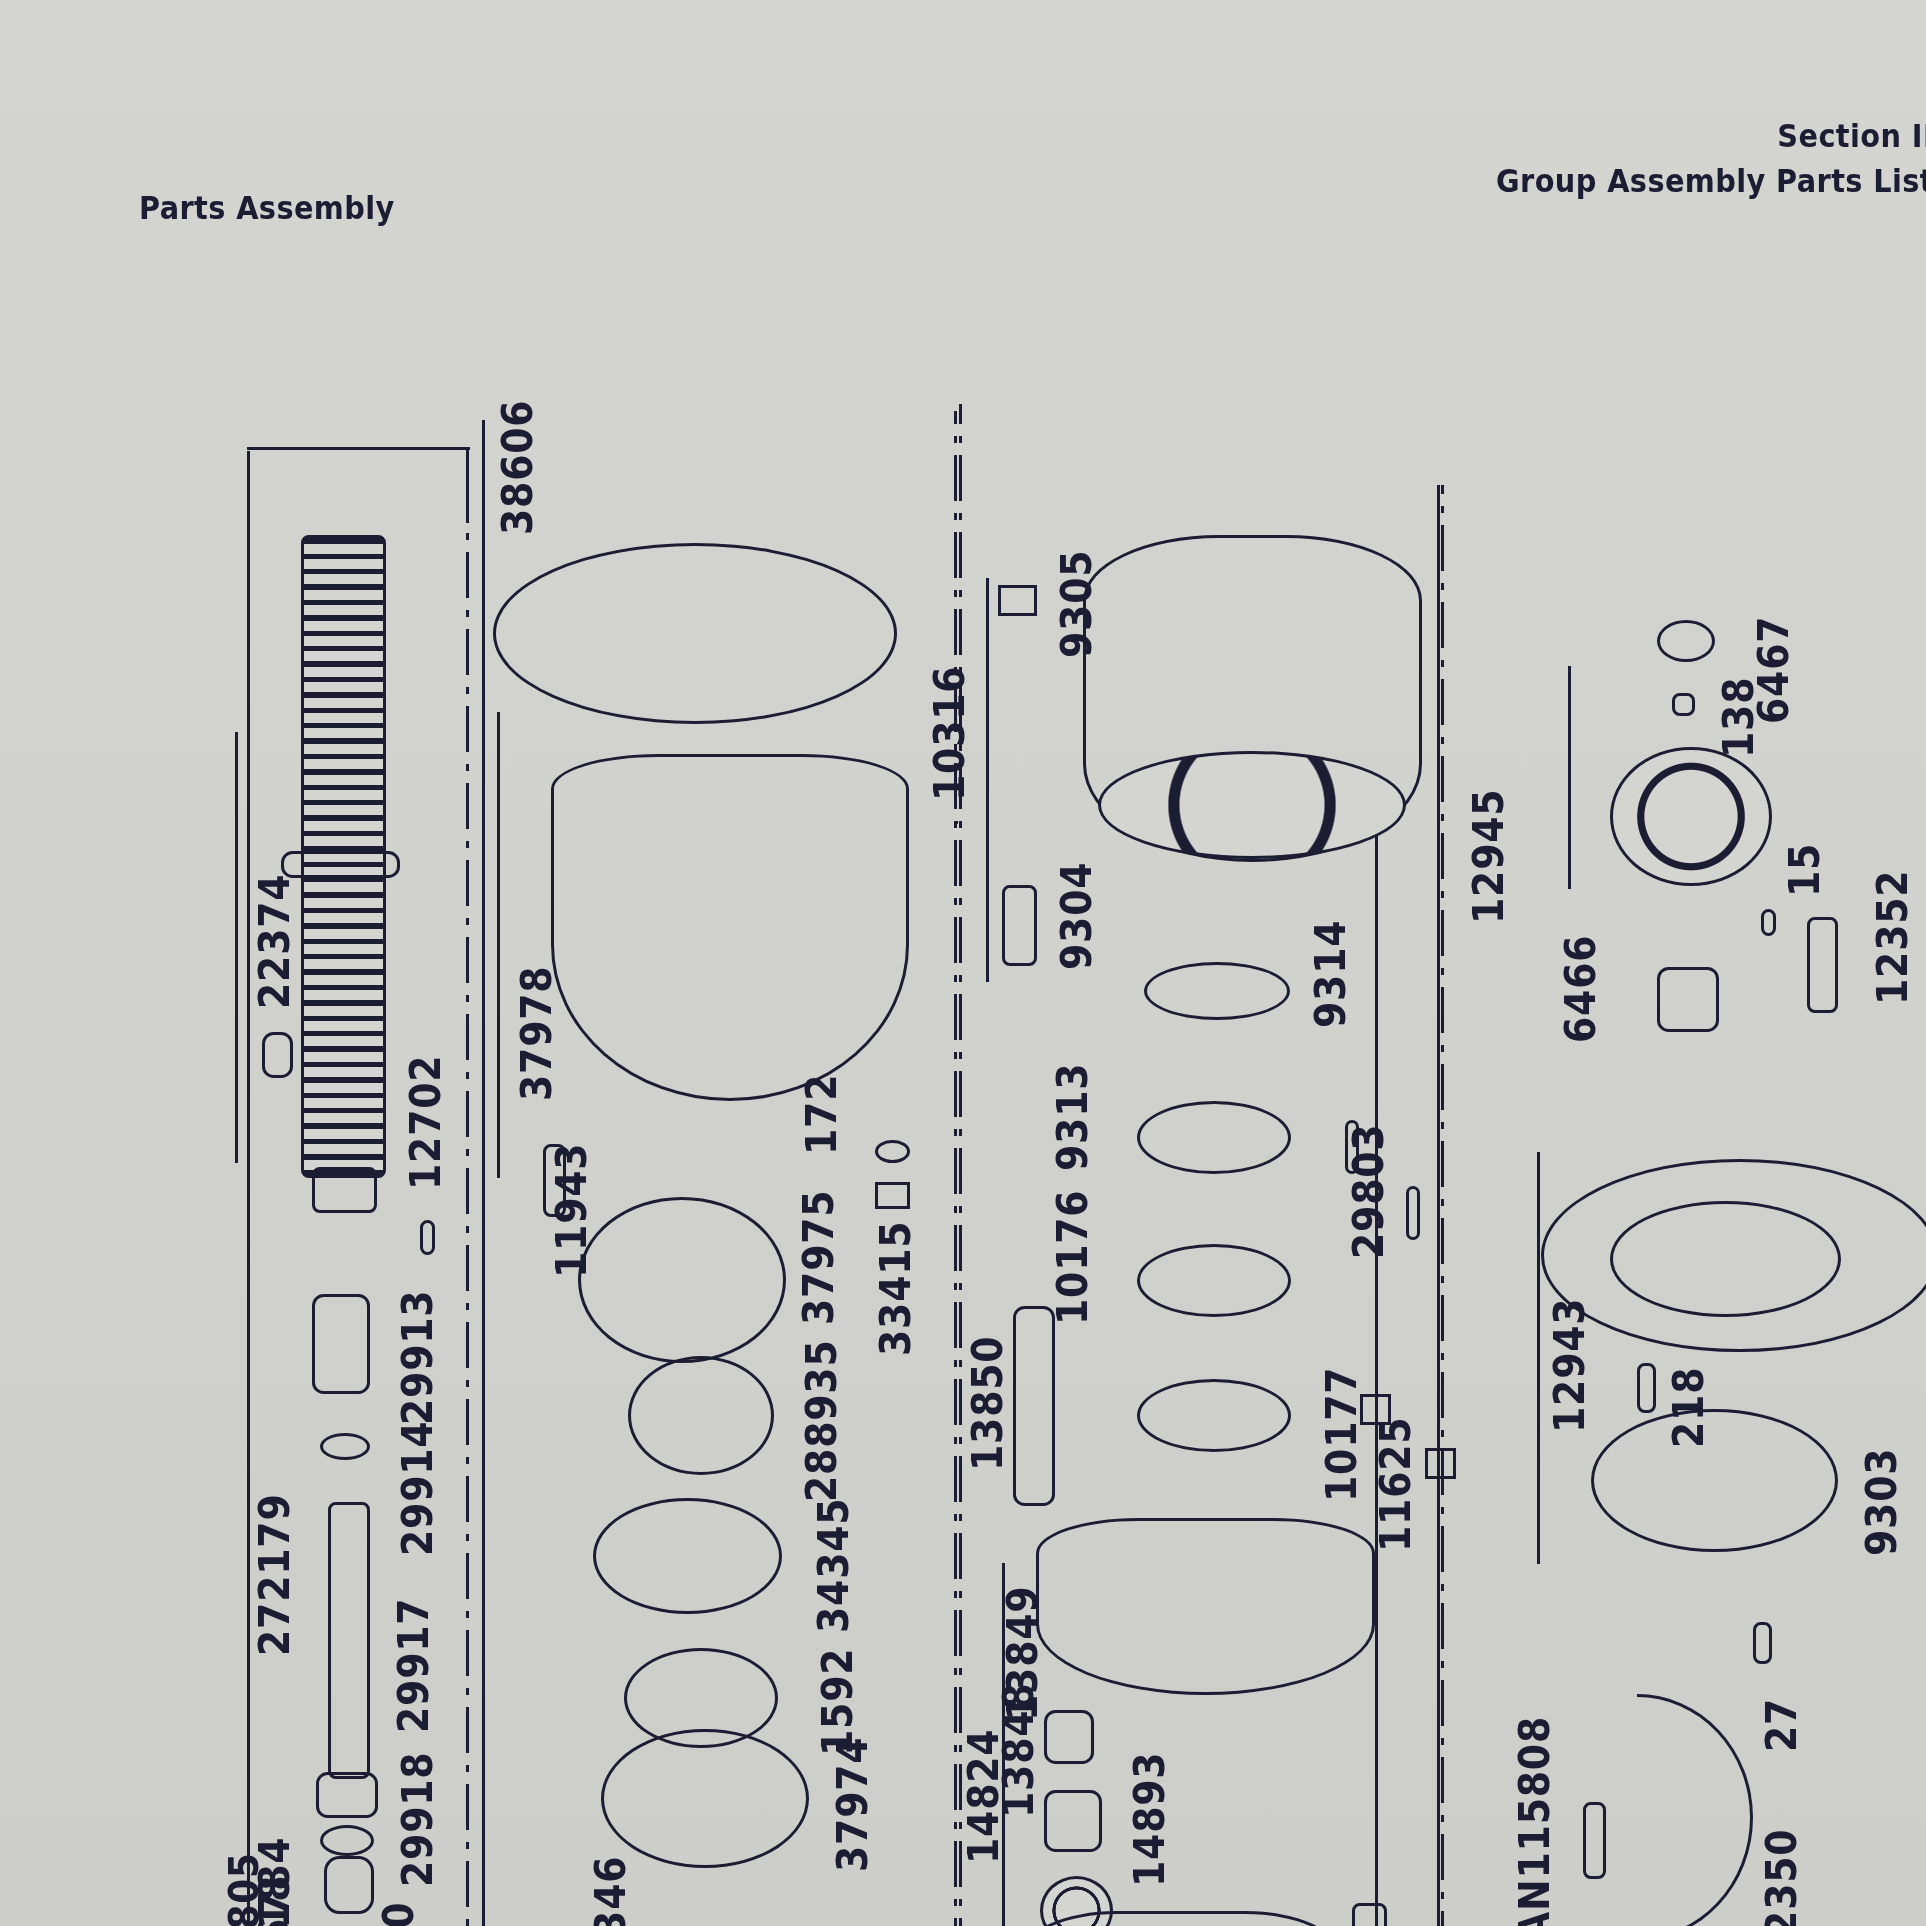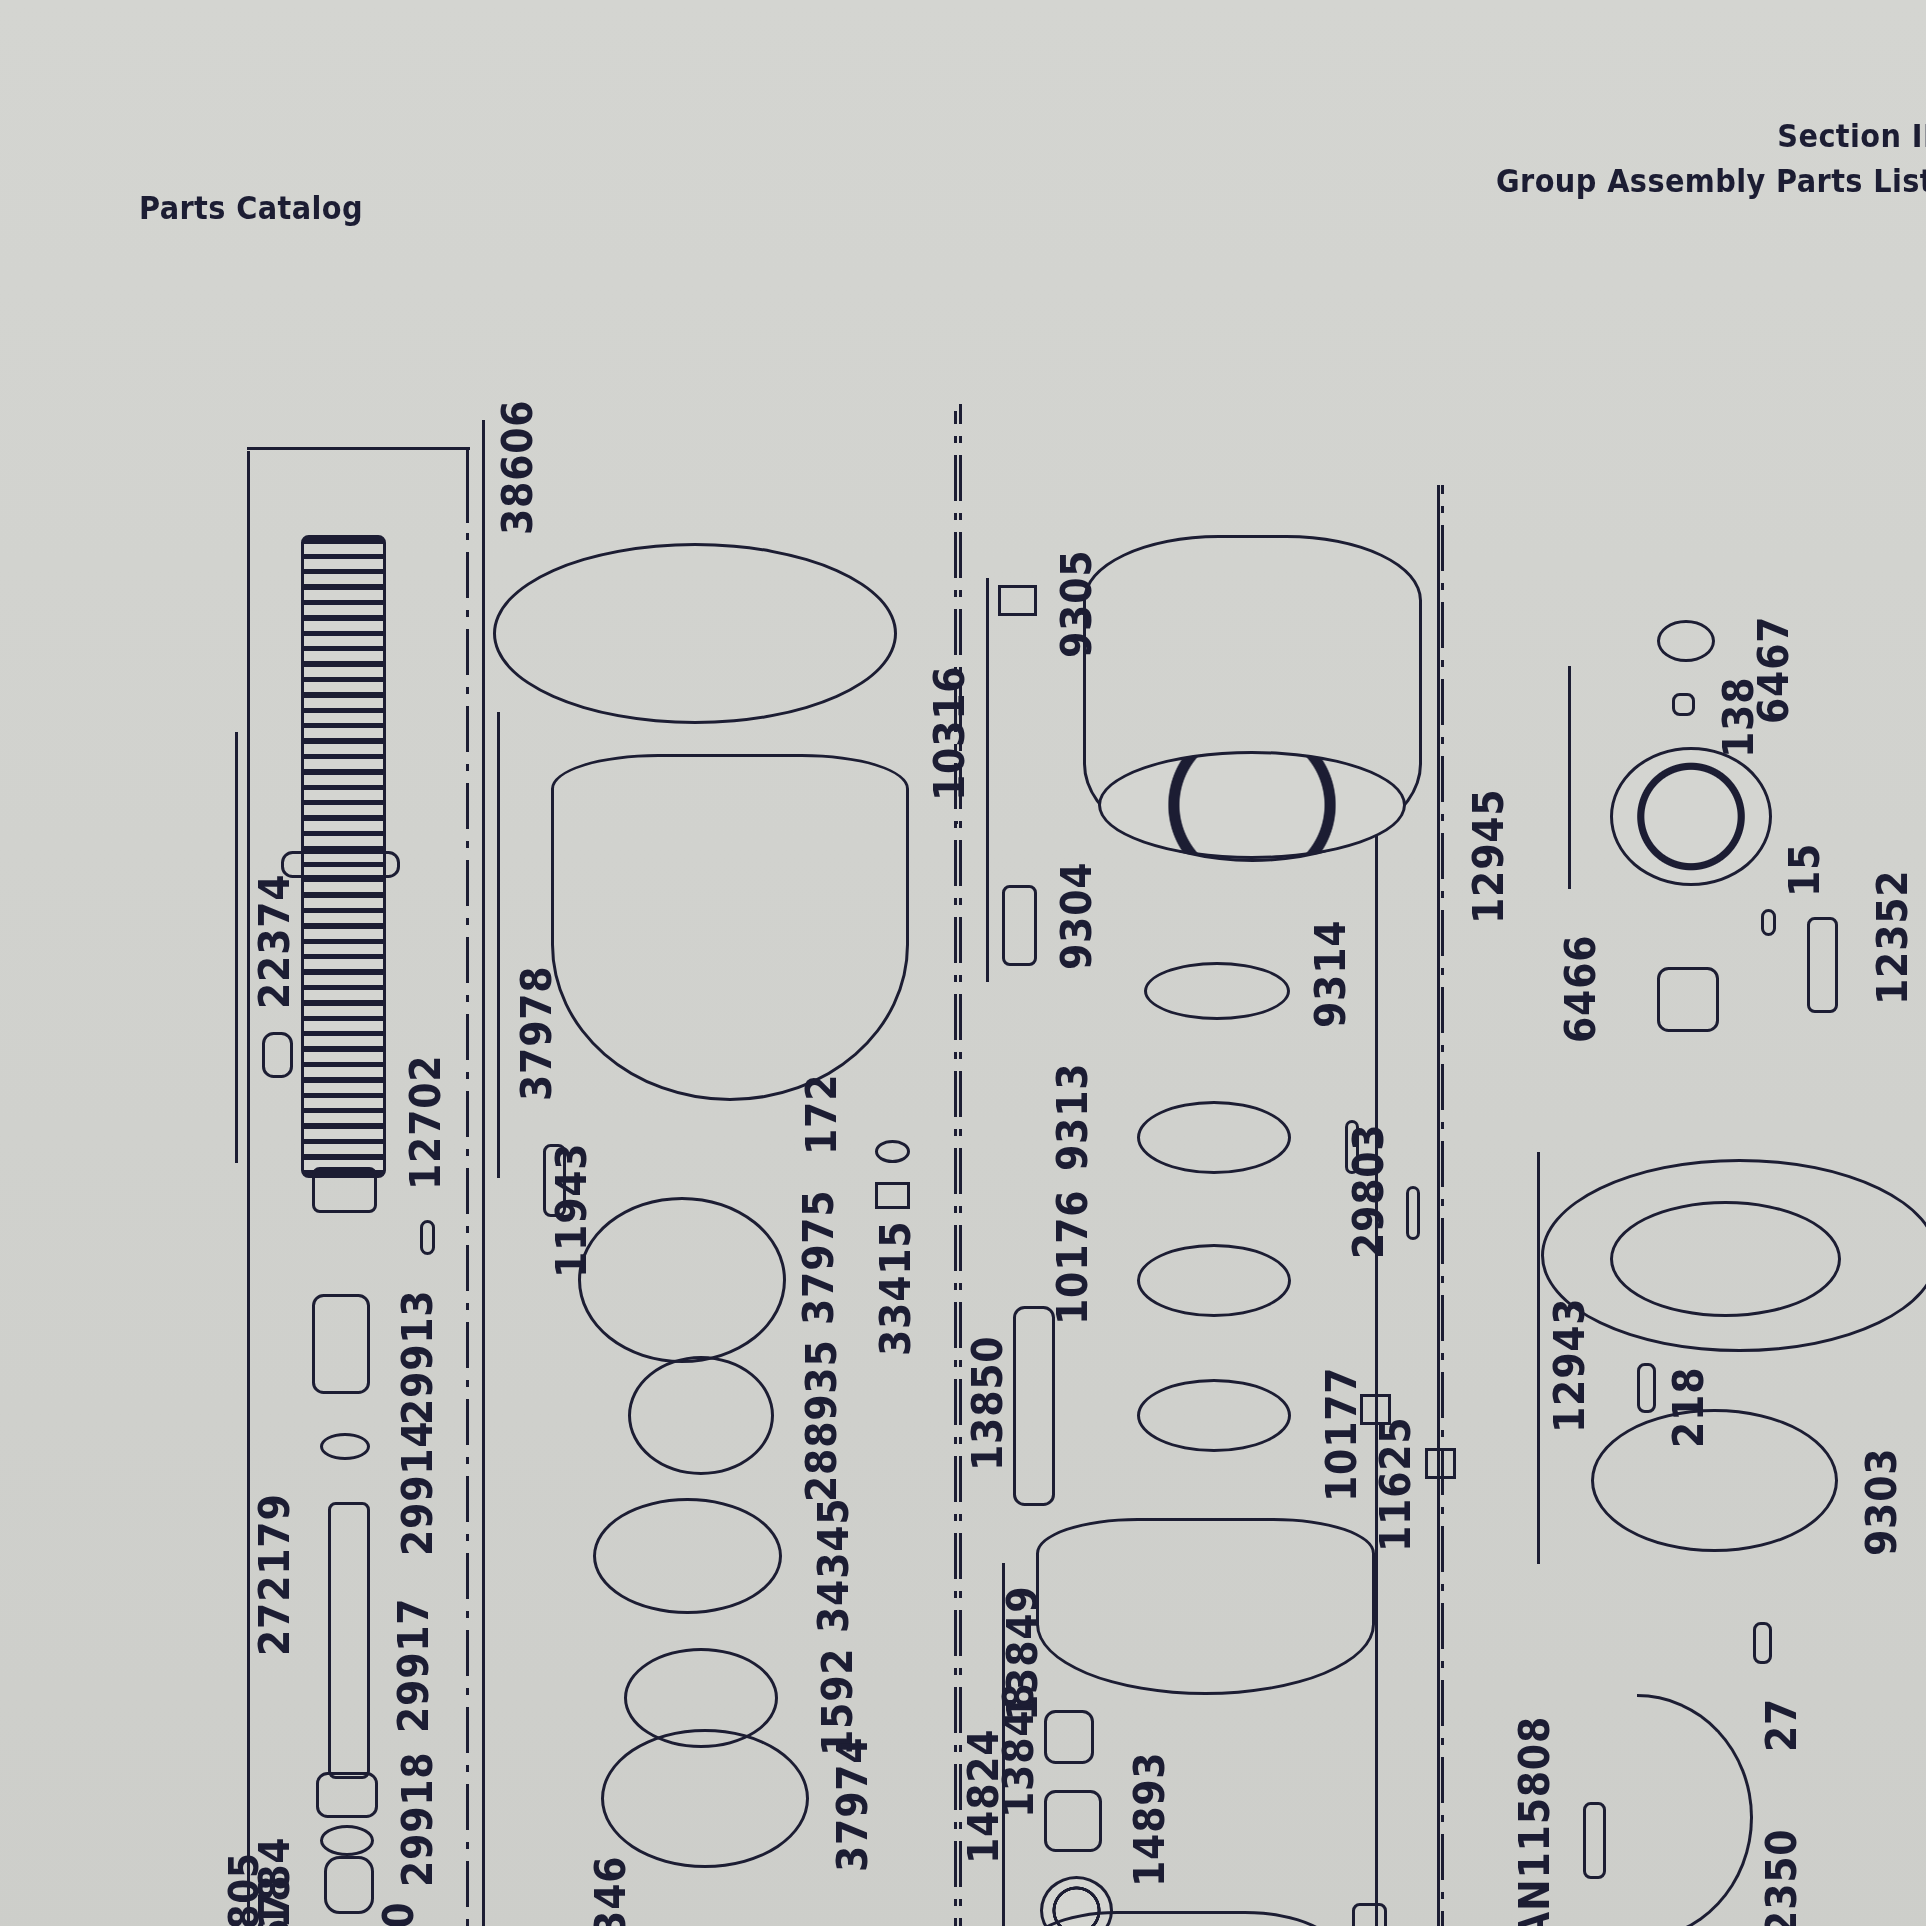--- a/index.html
+++ b/index.html
@@ -38,21 +38,21 @@
   .ring { border-radius: 50%; }
   .shade { background: repeating-linear-gradient(90deg, #1c1d33 0 5.4px, #d4d5d1 5.4px 15.4px); }
   .gear { border-radius: 50%;
     background: radial-gradient(circle, #d4d5d1 45%, #1c1d33 46%, #1c1d33 52%, #d4d5d1 53%),
                 repeating-conic-gradient(#1c1d33 0 6deg, #d4d5d1 6deg 12deg); }
 </style>
 </head>
 <body>
 
 <div class="page">
-  <div class="hdr hdr-left">Parts Catalog</div>
+  <div class="hdr hdr-left">Parts Assembly</div>
   <div class="hdr hdr-right1">Section II</div>
   <div class="hdr hdr-right2">Group Assembly Parts List</div>
 
   <div class="diagram">
 
     <div class="ln h" style="left:404px; top:35px; width:1687px;"></div>
     <div class="ln v" style="left:2092px; top:35px; height:223px;"></div>
     <div class="ln h" style="left:2019px; top:254px; width:73px;"></div>
     <div class="dash-h" style="left:404px; top:254px; width:1618px;"></div>
 

